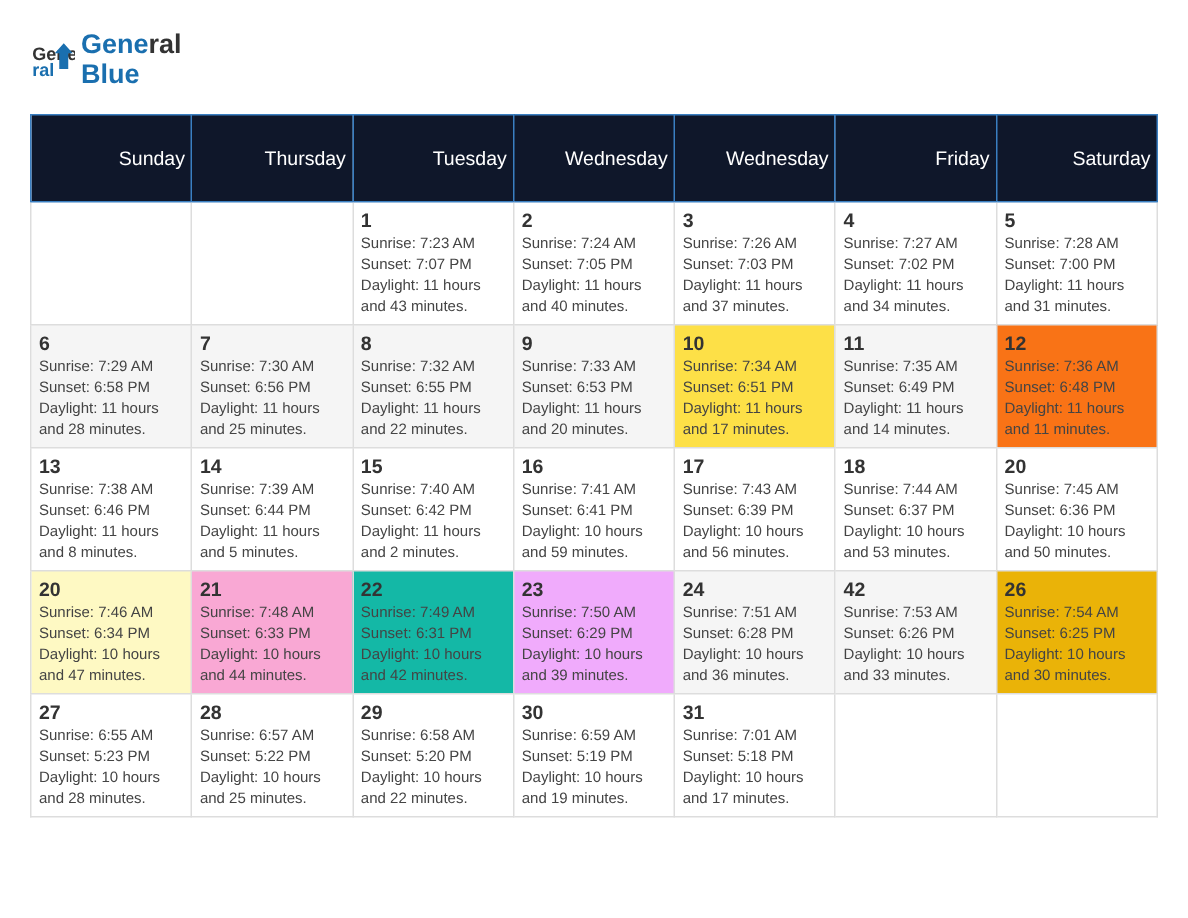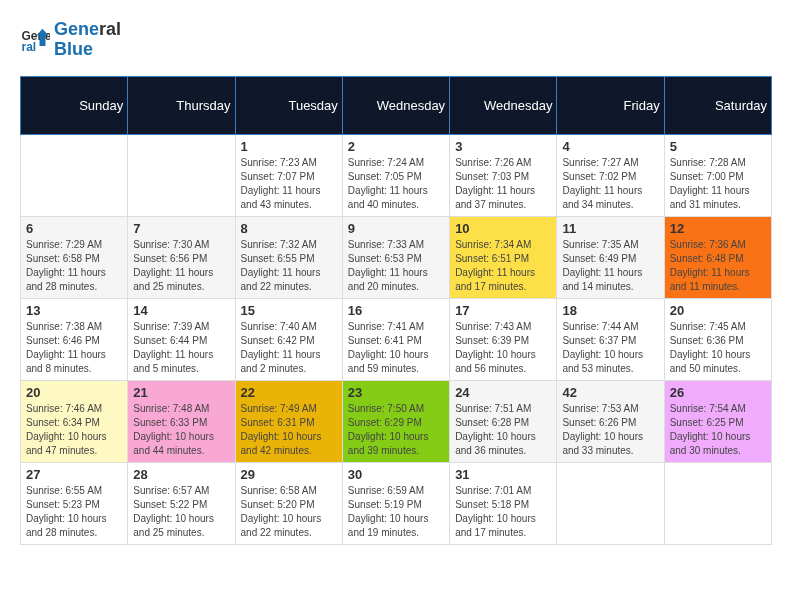--- a/index.html
+++ b/index.html
@@ -208,37 +208,37 @@
       </tr>
       <tr>
         <td style="background-color: #fef9c3;">
           <span class="day-number">20</span>
           <div class="day-info">Sunrise: 7:46 AM<br>Sunset: 6:34 PM<br>Daylight: 10 hours and 47 minutes.</div>
         </td>
         <td style="background-color: #f9a8d4;">
           <span class="day-number">21</span>
           <div class="day-info">Sunrise: 7:48 AM<br>Sunset: 6:33 PM<br>Daylight: 10 hours and 44 minutes.</div>
         </td>
-        <td style="background-color: #eab308;">
+        <td style="background-color: #14b8a6;">
           <span class="day-number">22</span>
           <div class="day-info">Sunrise: 7:49 AM<br>Sunset: 6:31 PM<br>Daylight: 10 hours and 42 minutes.</div>
         </td>
-        <td style="background-color: #84cc16; margin-left: 32px;">
+        <td style="background-color: #f0abfc; margin-left: 32px;">
           <span class="day-number">23</span>
           <div class="day-info">Sunrise: 7:50 AM<br>Sunset: 6:29 PM<br>Daylight: 10 hours and 39 minutes.</div>
         </td>
         <td style="background-color: rgb(245, 245, 245);">
           <span class="day-number">24</span>
           <div class="day-info">Sunrise: 7:51 AM<br>Sunset: 6:28 PM<br>Daylight: 10 hours and 36 minutes.</div>
         </td>
         <td style="background-color: rgb(245, 245, 245);">
           <span class="day-number">42</span>
           <div class="day-info">Sunrise: 7:53 AM<br>Sunset: 6:26 PM<br>Daylight: 10 hours and 33 minutes.</div>
         </td>
-        <td style="background-color: #f0abfc; margin-left: 40px;">
+        <td style="background-color: #eab308; margin-left: 40px;">
           <span class="day-number">26</span>
           <div class="day-info">Sunrise: 7:54 AM<br>Sunset: 6:25 PM<br>Daylight: 10 hours and 30 minutes.</div>
         </td>
       </tr>
       <tr>
         <td>
           <span class="day-number">27</span>
           <div class="day-info">Sunrise: 6:55 AM<br>Sunset: 5:23 PM<br>Daylight: 10 hours and 28 minutes.</div>
         </td>
         <td>

